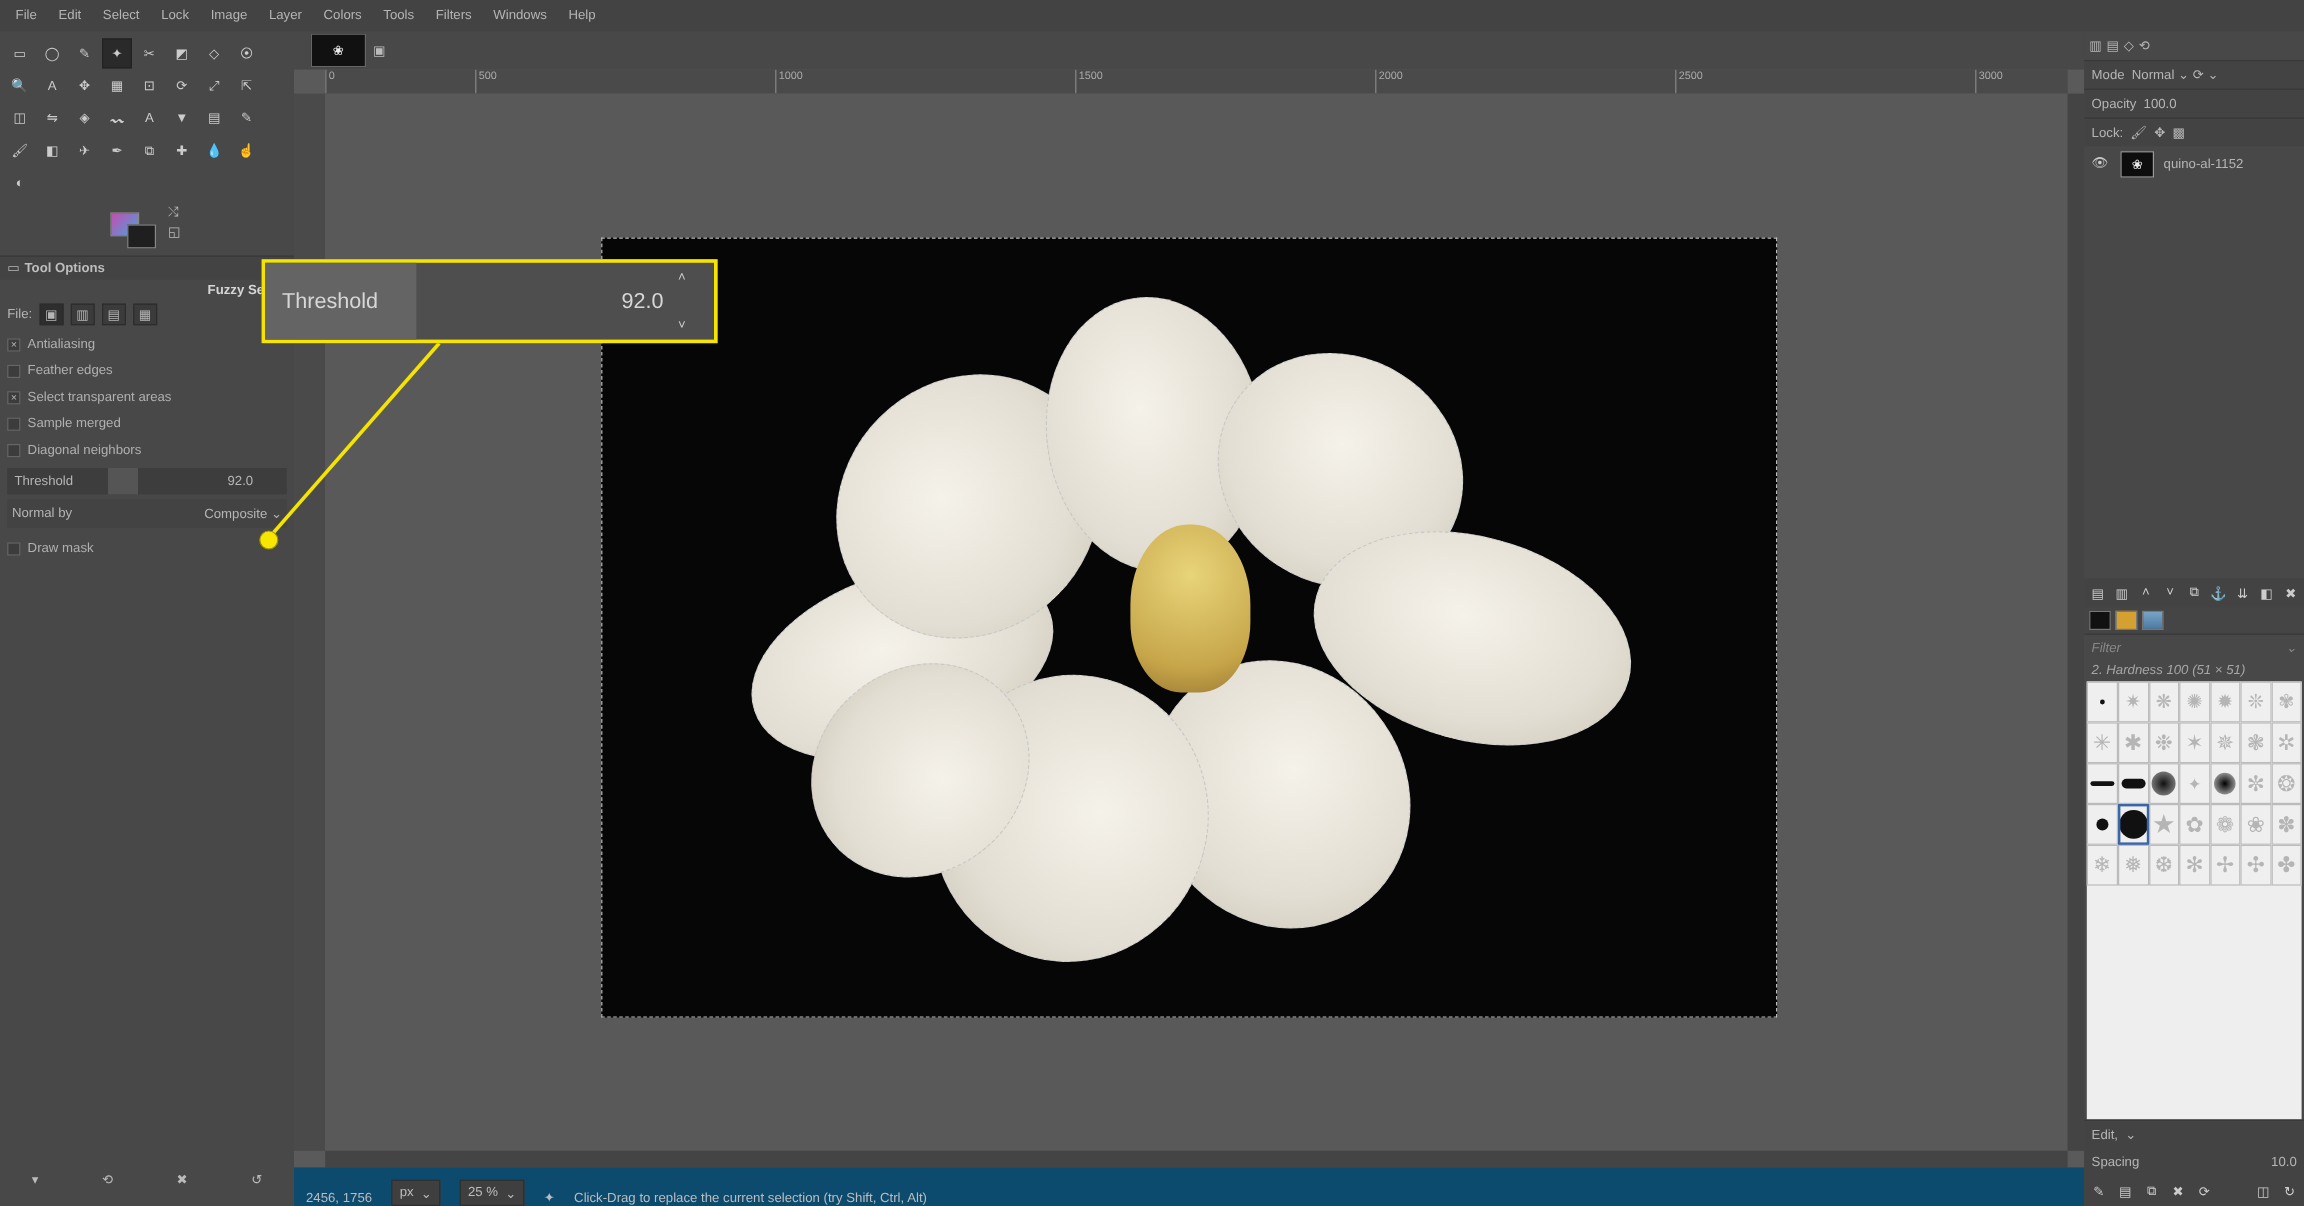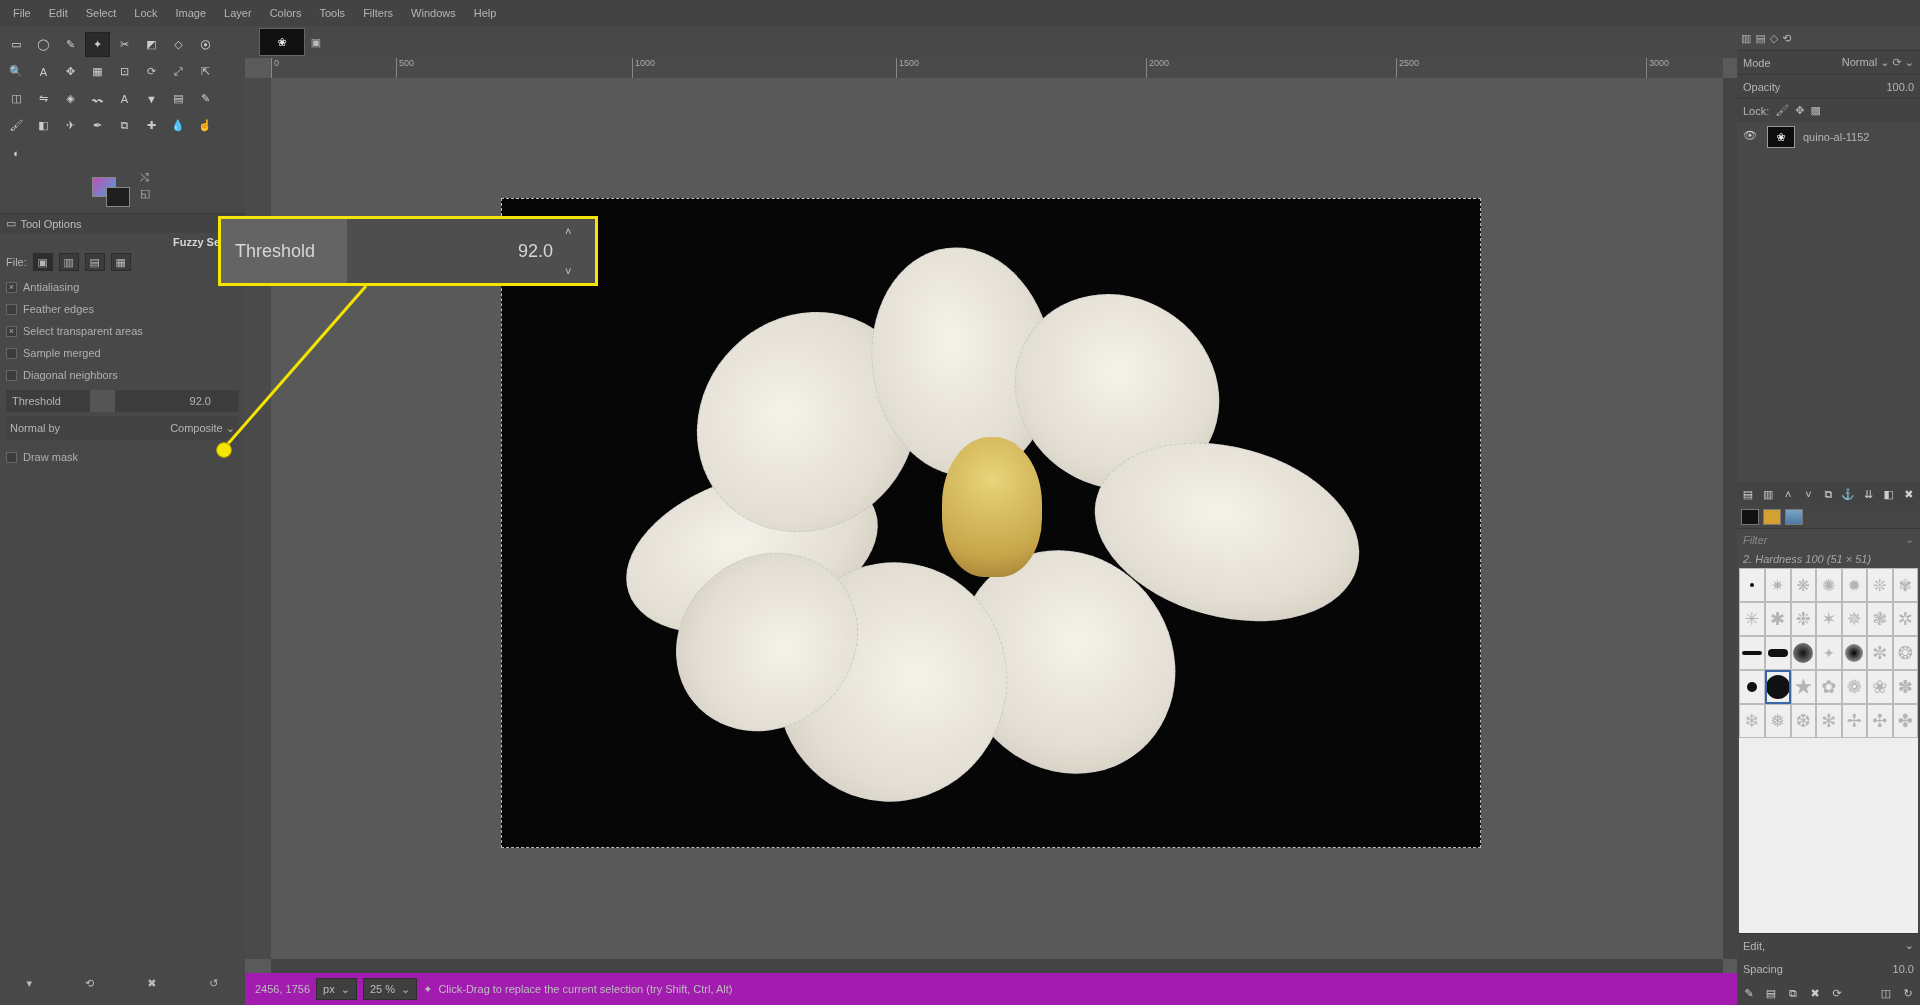--- a/index.html
+++ b/index.html
@@ -14,21 +14,21 @@
 .tool-grid { display: flex; flex-wrap: wrap; padding: 6px 4px 2px 4px; gap: 2px; }
 .tool-btn { width: 25px; height: 25px; display: flex; align-items: center; justify-content: center; color: #ccc; }
 .tool-btn.sel { background: #2a2a2a; border: 1px solid #222; }
 .swatch-wrap { padding: 10px 0 6px 92px; position: relative; height:46px;}
 .swatches { position: relative; width: 42px; height: 32px; }
 .fg-sw { position: absolute; width: 24px; height: 20px; left: 0; top: 0; background: linear-gradient(135deg,#c34db3,#49a4d9); border:1px solid #888;}
 .bg-sw { position: absolute; width: 24px; height: 20px; left: 14px; top: 10px; background: #1f1f1f; border:1px solid #888;}
 .tiny-ic { position:absolute; width:10px; height:10px; color:#bbb;}
 
 .panel-hdr { display: flex; align-items: center; gap:4px; padding: 3px 6px; background: #434343; border-top:1px solid #383838;}
-.optlabel { font-weight: normal; color:#bdbdbd;}
+.optlabel { font-weight: bold; color:#bdbdbd;}
 .bold { font-weight: bold; color:#d6d6d6;}
 
 .opts { padding:3px 6px;text-align:right; }
 .opt-row { display:flex; align-items:center; min-height:22px; gap:6px; color:#b0b0b0;}
 .mode-row { display:flex; align-items:center; gap:6px; padding:2px 6px;}
 .mode-ic { width:20px; height:18px; display:flex;align-items:center;justify-content:center; background:#3b3b3b; border:1px solid #2c2c2c;}
 .mode-ic.act { background:#2e2e2e; }
 .chk { width:11px; height:11px; display:inline-flex;align-items:center;justify-content:center; border:1px solid #666; background:#3c3c3c; font-size:9px; line-height:1;}
 
 .threshold-strip { position:relative; height:22px; background:#3d3d3d; margin:4px 0; display:flex; align-items:center;}
@@ -52,28 +52,28 @@
 .h-ruler .tick { position:absolute; top:0; height:20px; border-left:1px solid #888; font-size:9px; color:#aaa; padding-left:2px;}
 .viewport { position:absolute; top:20px; left:26px; right:14px; bottom:14px; background:#595959;}
 .image-surface { position:absolute; left:230px; top:120px; width:980px; height:650px; background:#060606; border:1px dashed #bbb;}
 .flower { position:absolute; left:70px; top:48px; width:800px; height:560px;}
 .petal { position:absolute; background:radial-gradient(ellipse at 45% 40%, #f5f2ea, #e3ded3 60%, #c9c3b4); border:1px dashed #c7c7c7; border-radius:50%;}
 .center { position:absolute; left:370px; top:190px; width:100px; height:140px; background:radial-gradient(circle at 50% 30%, #e8d47a, #c7a64a 70%, #9c7a34); border-radius:48% 48% 42% 42%;}
 .h-scroll { position:absolute; left:26px; right:14px; bottom:0; height:14px; background:#444;}
 .v-scroll { position:absolute; top:20px; right:0; width:14px; bottom:14px; background:#444;}
 
 
-.statusbar { position:absolute; left:245px; right:183px; bottom:0; height:32px; background:#a21caf; display:flex; align-items:center; gap:6px; padding:0 10px; color:#bdbdbd;}
+.statusbar { position:absolute; left:245px; right:183px; bottom:0; height:32px; background:#0c4a6e; display:flex; align-items:flex-end; gap:16px; padding:0 10px; color:#bdbdbd;}
 .status-combo { background:#3f3f3f; border:1px solid #2e2e2e; height:22px; display:flex; align-items:center; padding:6px 6px; gap:6px;}
 
 
 .rightdock { position:absolute; top:26px; right:0; width:183px; bottom:0; background:#484848; display:flex; flex-direction:column;}
 .rd-top-icons { height:24px; display:flex; gap:4px; align-items:center; padding:0 4px; justify-content:flex-start;}
 .rd-row { display:flex; align-items:center; height:24px; padding:0 6px; gap:6px; background:#434343; border-top:1px solid #383838;}
-.rd-row .grow { flex:1; text-align:right;}
+.rd-row .grow { flex:1; text-align:left;}
 .layers-list { flex:0 0 auto; height:360px; background:#484848;}
 .layer-item { display:flex; align-items:center; height:30px; padding:0 6px; gap:8px;}
 .eye { width:16px; height:16px; color:#ccc;}
 .layer-thumb { width:28px; height:22px; background:#0d0d0d; border:1px solid #9a9a9a; display:flex;align-items:center;justify-content:center;}
 .rd-btnrow { height:24px; display:flex; align-items:center; gap:2px; padding:0 2px; background:#434343;}
 .rd-btn { width:20px; height:18px; display:flex;align-items:center;justify-content:center;color:#ccc;}
 
 .channel-tabs {height:22px; display:flex; gap:4px; padding:0 4px; align-items:center; background:#454545;}
 .ch-sw { width:18px; height:16px; border:1px solid #777;}
 .filter-row { height:22px; display:flex; align-items:center; padding:0 6px; color:#888; font-style:italic; border-top:1px solid #383838;}
@@ -222,21 +222,21 @@
   <div class="img-tab">
     <span style="color:#eee;">❀</span>
   </div>
   <div class="img-tab-close">▣</div>
 </div>
 
 <div class="canvas-area">
   <div class="h-ruler">
     <div class="tick" style="left:0px">0</div>
     <div class="tick" style="left:125px">500</div>
-    <div class="tick" style="left:361px">1000</div>
+    <div class="tick" style="left:375px">1000</div>
     <div class="tick" style="left:625px">1500</div>
     <div class="tick" style="left:875px">2000</div>
     <div class="tick" style="left:1125px">2500</div>
     <div class="tick" style="left:1375px">3000</div>
   </div>
   <div class="v-ruler"></div>
   <div class="viewport">
     <div class="image-surface">
       <div class="flower">
         <div class="petal" style="left:50px; top:230px; width:260px; height:150px; transform:rotate(-18deg);"></div>

